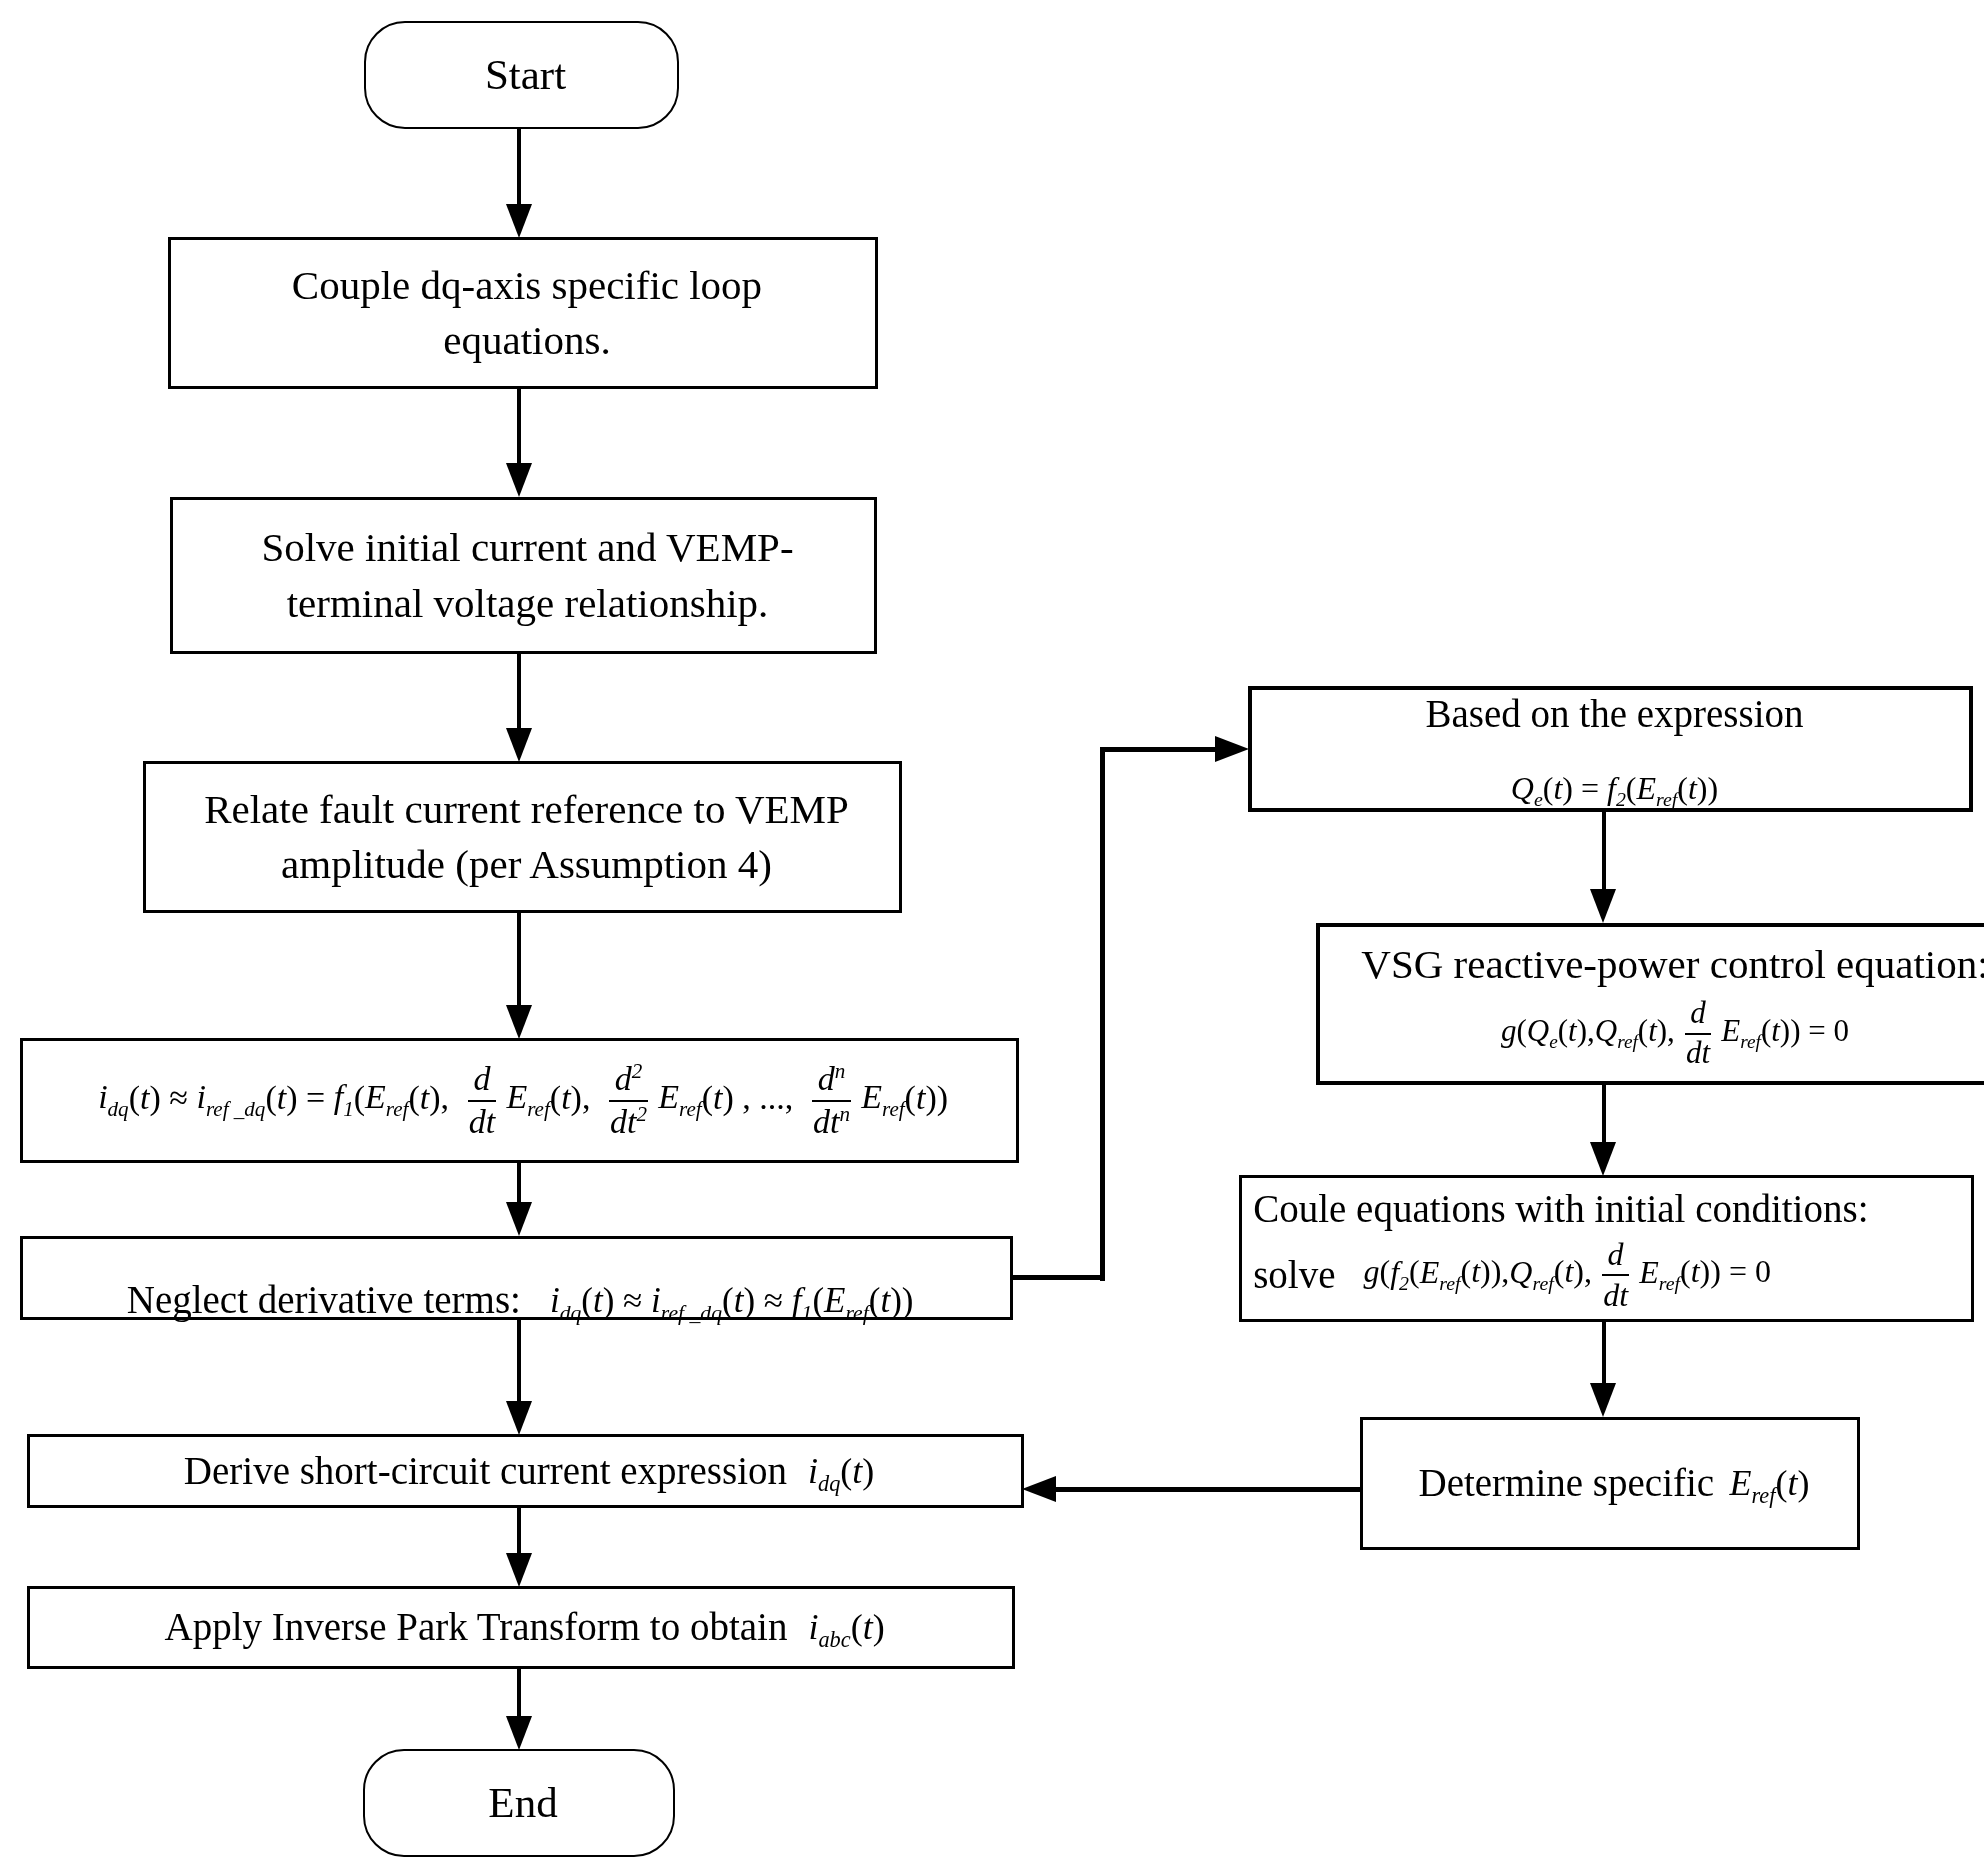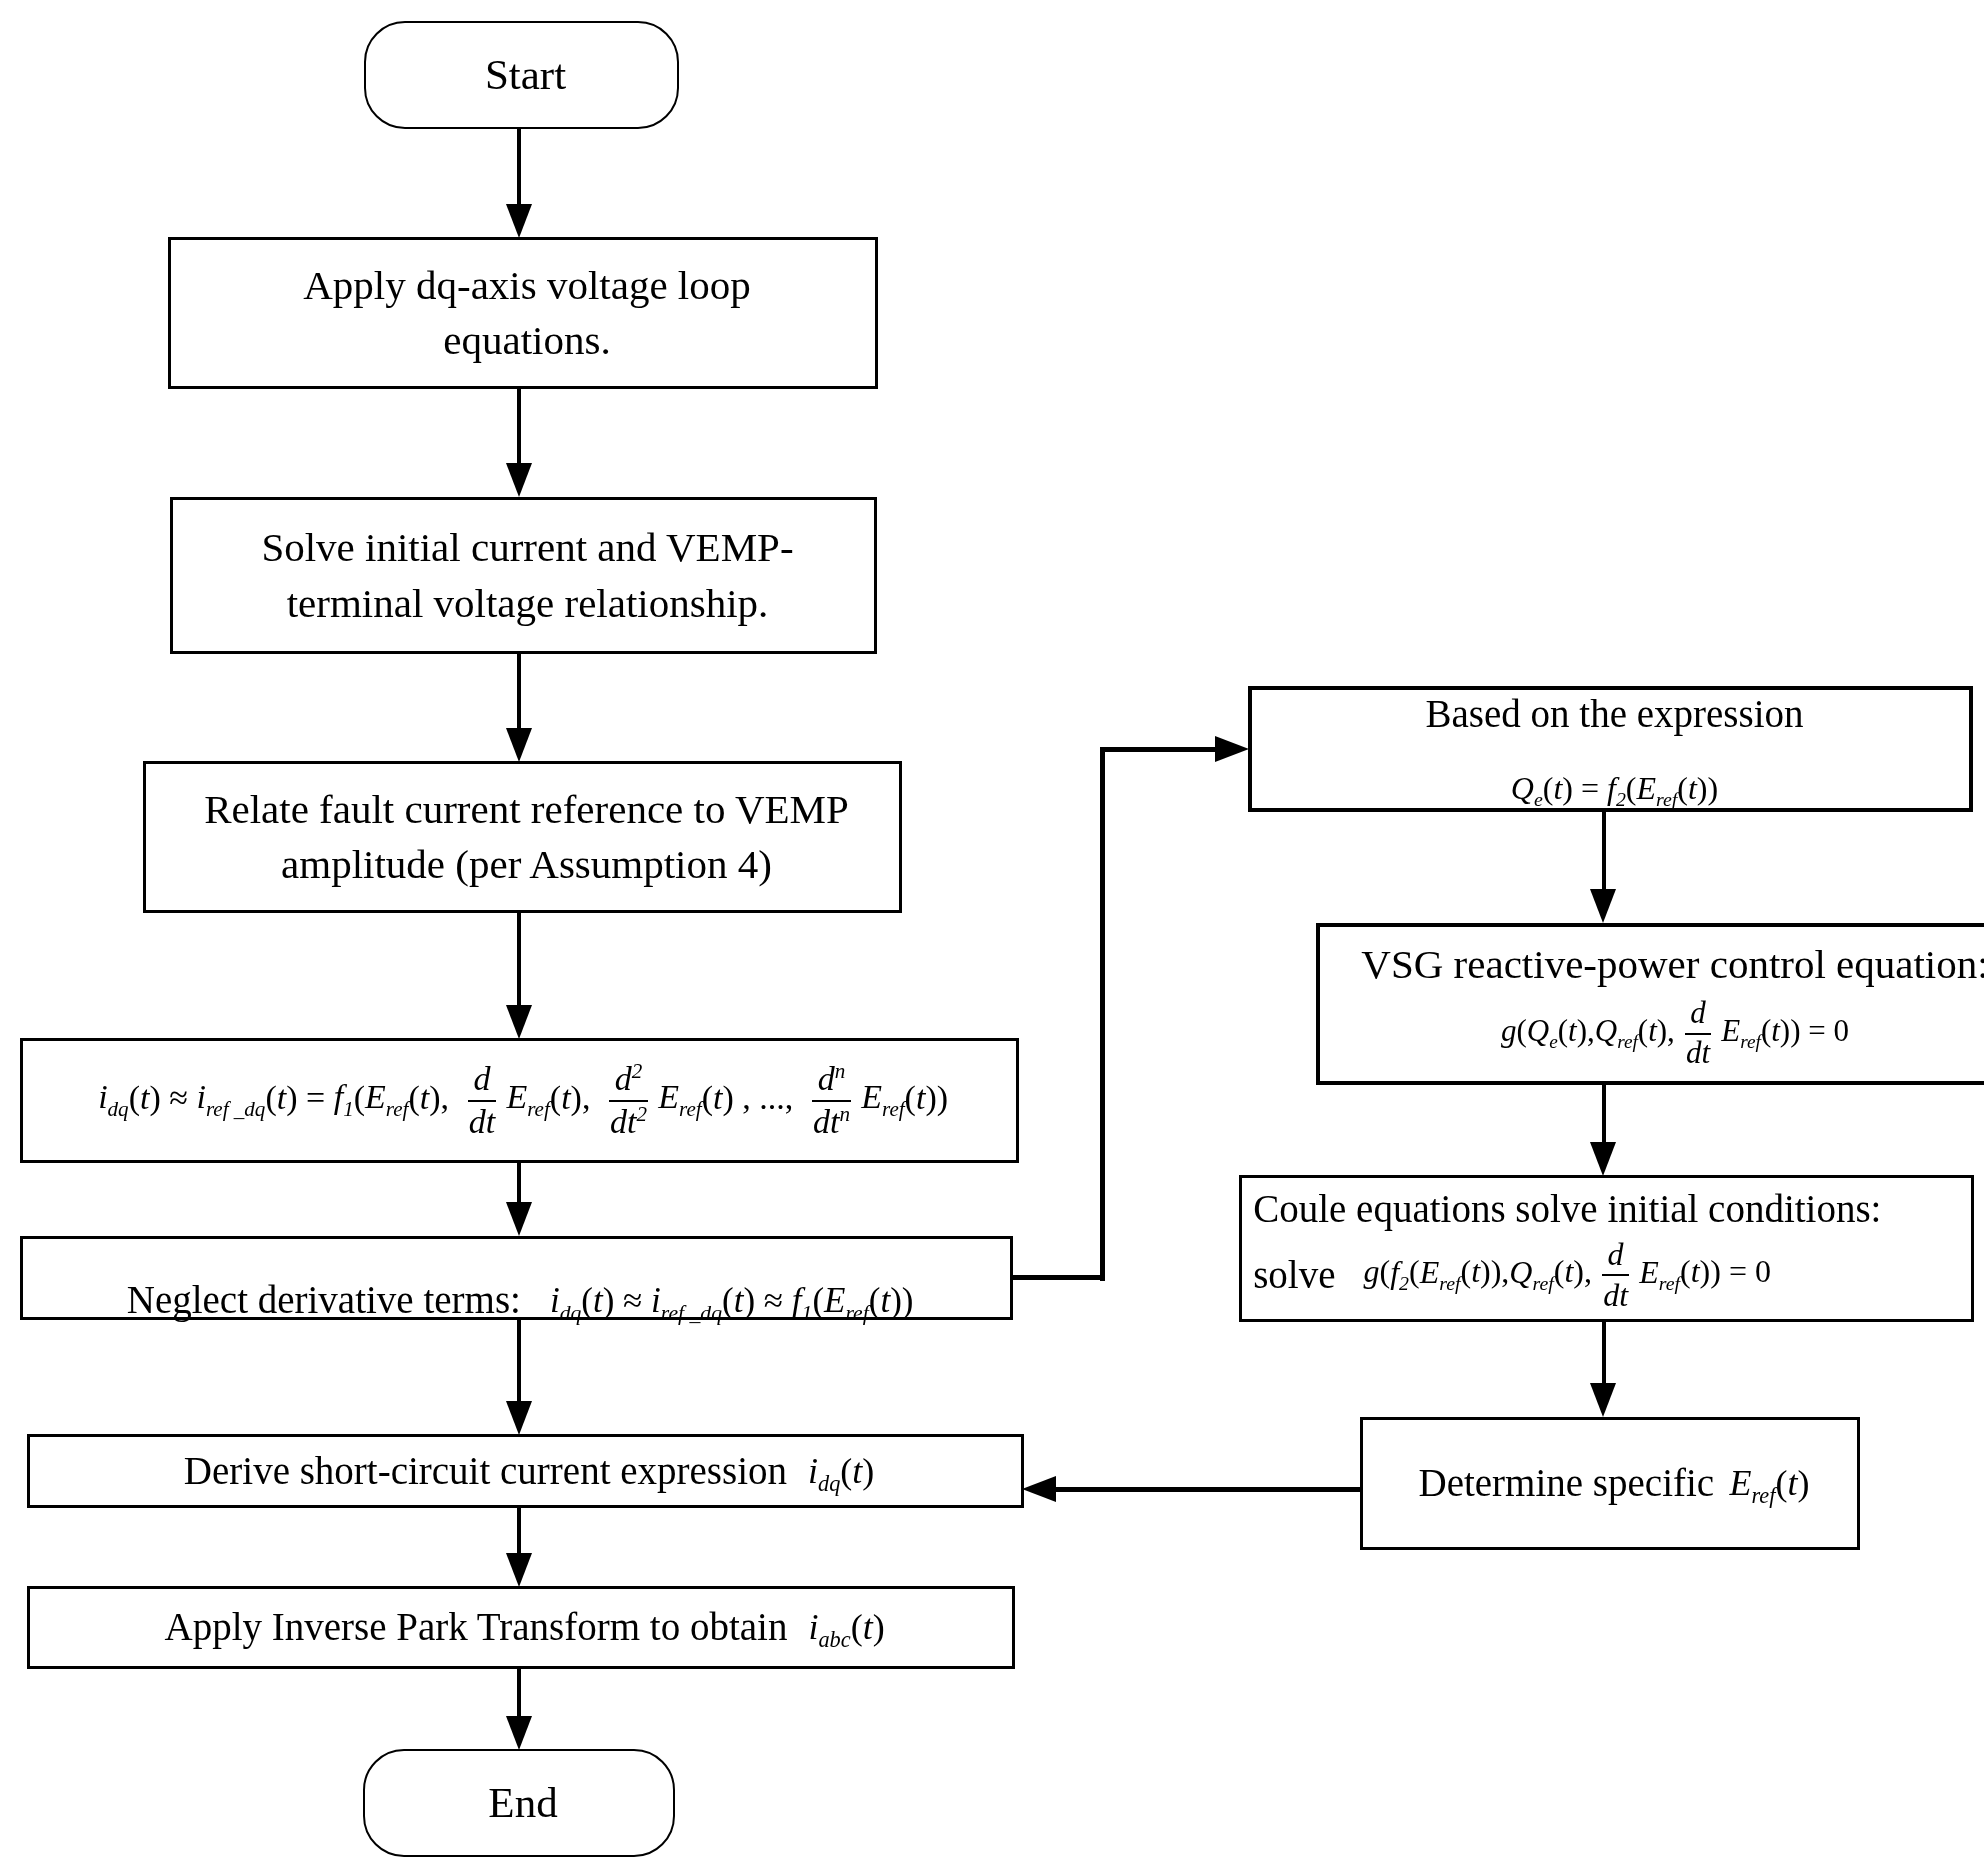--- a/index.html
+++ b/index.html
@@ -75,21 +75,21 @@
 </head>
 <body>
 
 <div id="canvas">
 
   <div class="node terminal" id="n-start">
     <span>Start</span>
   </div>
 
   <div class="node txt58" id="n-couple">
-    <div>Apply dq-axis voltage loop</div>
+    <div>Couple dq-axis specific loop</div>
     <div>equations.</div>
   </div>
 
   <div class="node txt58" id="n-solve">
     <div>Solve initial current and VEMP-</div>
     <div>terminal voltage relationship.</div>
   </div>
 
   <div class="node txt58" id="n-relate">
     <div>Relate fault current reference to VEMP</div>
@@ -143,21 +143,21 @@
 
   <div class="node txt58" id="n-vsg">
     <div>VSG reactive-power control equation:</div>
     <div class="math m44"><span class="mi">g</span><span class="mn">(</span><span class="mi">Q<sub class="ms">e</sub></span><span class="mn">(</span><span class="mi">t</span><span class="mn">),</span><span class="mi">Q<sub class="ms">ref</sub></span><span class="mn">(</span><span class="mi">t</span><span class="mn">),</span><span class="frac">
           <span class="fn"><span class="mi">d</span></span>
           <span class="fd"><span class="mi">dt</span></span>
         </span><span class="mi">E<sub class="ms">ref</sub></span><span class="mn">(</span><span class="mi">t</span><span class="mn">)) = 0</span></div>
   </div>
 
   <div class="node txt56" id="n-coule">
-    <div>Coule equations solve initial conditions:</div>
+    <div>Coule equations with initial conditions:</div>
     <div class="rowline">
       <span>solve</span>
       <span class="math m46"><span class="mi">g</span><span class="mn">(</span><span class="mi">f<sub class="ms">2</sub></span><span class="mn">(</span><span class="mi">E<sub class="ms">ref</sub></span><span class="mn">(</span><span class="mi">t</span><span class="mn">)),</span><span class="mi">Q<sub class="ms">ref</sub></span><span class="mn">(</span><span class="mi">t</span><span class="mn">),</span><span class="frac">
             <span class="fn"><span class="mi">d</span></span>
             <span class="fd"><span class="mi">dt</span></span>
           </span><span class="mi">E<sub class="ms">ref</sub></span><span class="mn">(</span><span class="mi">t</span><span class="mn">)) = 0</span></span>
     </div>
   </div>
 
   <div class="node txt56" id="n-determine">

